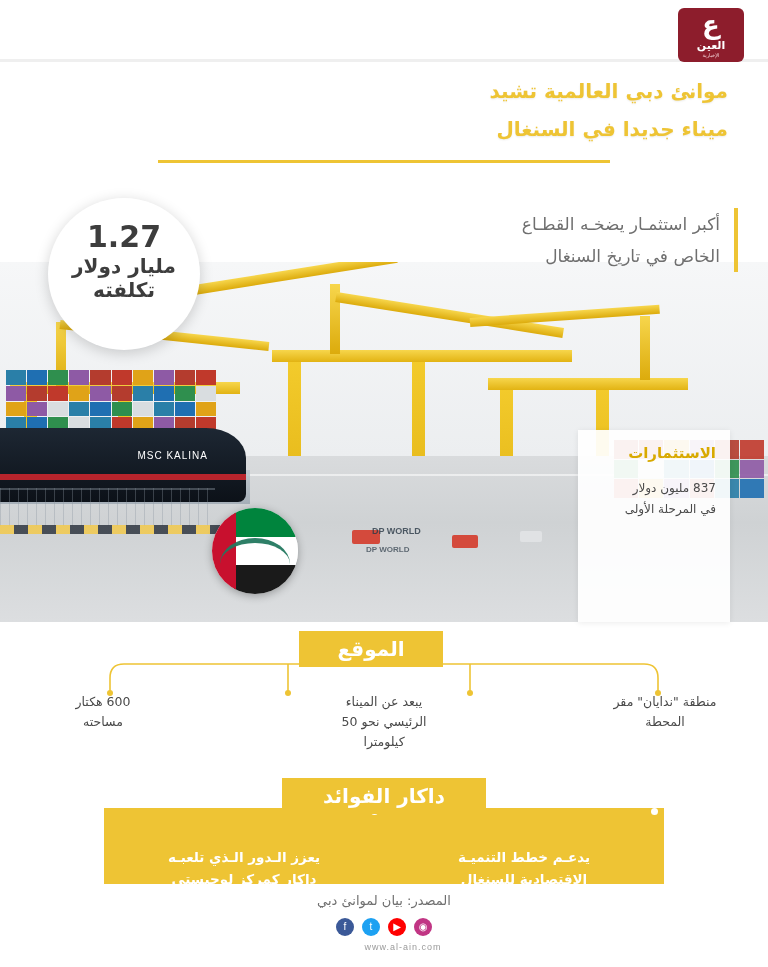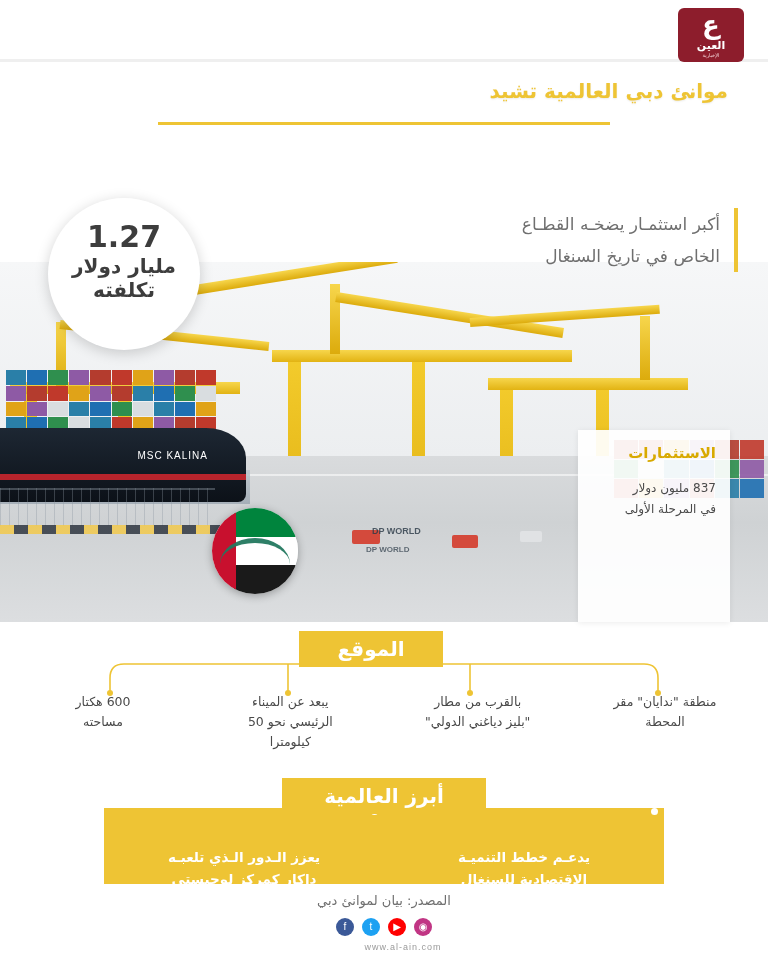--- a/index.html
+++ b/index.html
@@ -379,20 +379,21 @@
   <div class="header">
     <div class="logo">
       <span class="glyph">ع</span>
       <span class="name">العين</span>
       <span class="sub">الإخبارية</span>
     </div>
   </div>
 
   <div class="title-block">
     <div class="title-line">موانئ دبي العالمية تشيد</div>
+    <div class="title-line">ميناء جديدا في السنغال</div>
     <div class="title-rule"></div>
   </div>
 
   <div class="subtitle-block">
     <div class="subtitle-line">أكبر استثمـار يضخـه القطـاع</div>
     <div class="subtitle-line">الخاص في تاريخ السنغال</div>
   </div>
 
   <div class="photo">
     <div class="sky"></div>
@@ -523,31 +524,29 @@
       <path d="M288 44 L288 16" stroke="#eec434" stroke-width="1.6" fill="none"></path>
       <path d="M470 44 L470 16" stroke="#eec434" stroke-width="1.6" fill="none"></path>
       <circle cx="110" cy="45" r="3" fill="#eec434"></circle>
       <circle cx="288" cy="45" r="3" fill="#eec434"></circle>
       <circle cx="470" cy="45" r="3" fill="#eec434"></circle>
       <circle cx="658" cy="45" r="3" fill="#eec434"></circle>
     </svg>
     <div class="loc-items">
       <div class="loc-item" style="white-space:pre-line;">منطقة "ندايان" مقر
 المحطة</div>
-      <div class="loc-item" style="white-space:pre-line;">بالقرب من مطار
-"بليز دياغني الدولي"</div>
       <div class="loc-item" style="white-space:pre-line;">يبعد عن الميناء
 الرئيسي نحو 50
 كيلومترا</div>
       <div class="loc-item" style="white-space:pre-line;">600 هكتار
 مساحته</div>
     </div>
   </div>
 
-  <div class="pill" id="pill-benefits">أبرز العالمية</div>
+  <div class="pill" id="pill-benefits">داكار الفوائد</div>
   <div class="ben-card">
     <div class="ben-item" style="white-space:pre-line;">
       <span class="ben-dot"></span>
       <span style="white-space:pre-line;">يدعـم خطط التنميـة
 الاقتصادية للسنغال</span>
     </div>
     <div class="ben-item" style="white-space:pre-line;">
       <span class="ben-dot"></span>
       <span style="white-space:pre-line;">يعزز الـدور الـذي تلعبـه
 داكار كمركز لوجيستي</span>

